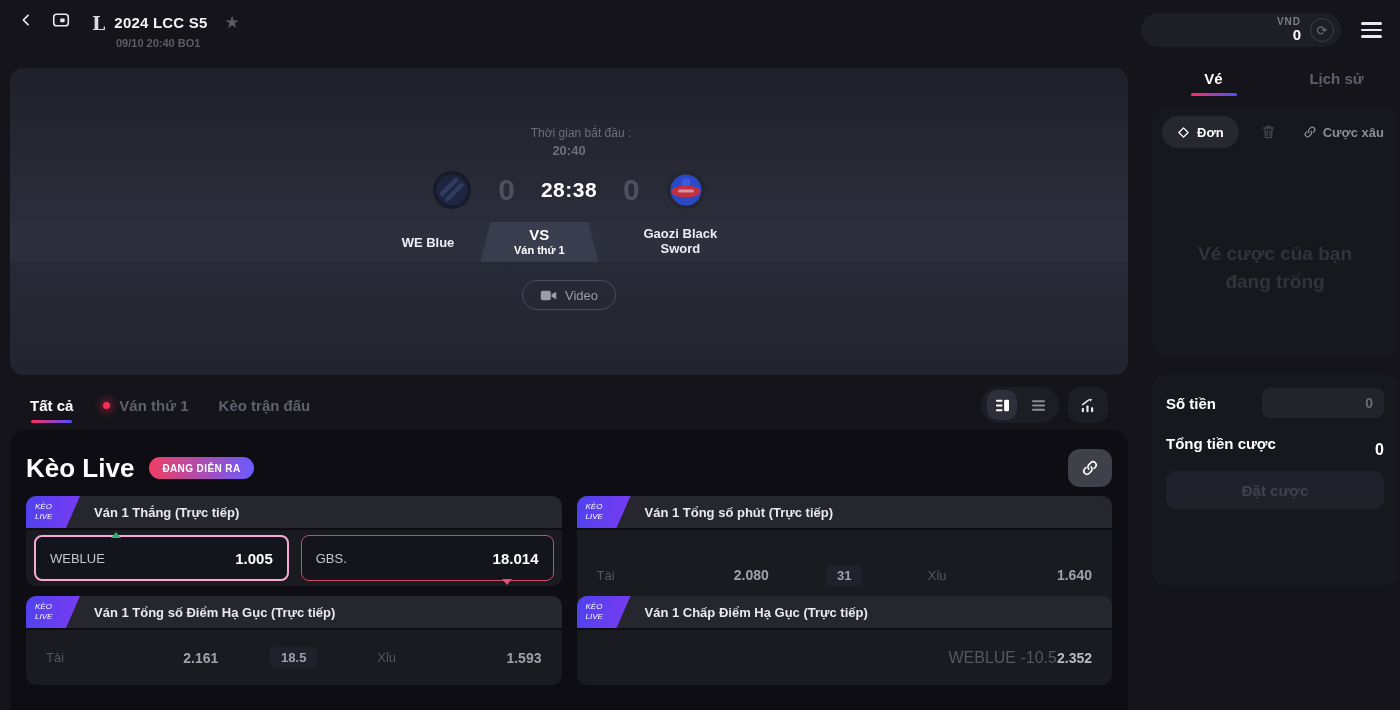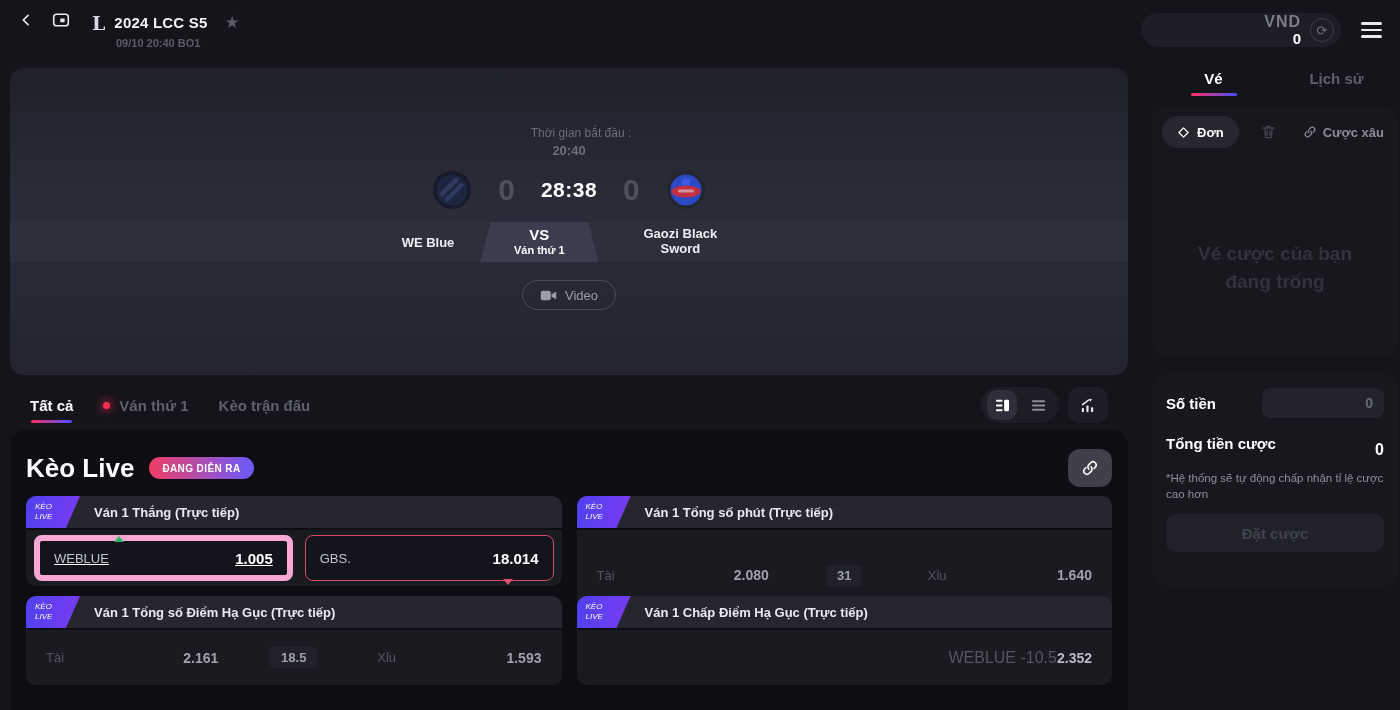--- a/index.html
+++ b/index.html
@@ -14,21 +14,21 @@
   .title-block{display:flex;flex-direction:column;margin-left:4px;}
   .title-row{display:flex;align-items:center;gap:9px;}
   .league-logo{font-family:"DejaVu Serif",serif;font-weight:700;font-size:19px;color:#d9dae2;}
   .match-title{font-size:15px;font-weight:800;color:#f2f3f7;letter-spacing:.2px;}
   .star{color:#5a5b66;font-size:17px;margin-left:8px;}
   .match-sub{font-size:11px;color:#5c5d68;margin-top:3px;margin-left:24px;font-weight:600;}
   .tb-right{display:flex;align-items:center;gap:20px;}
   .balance-pill{width:200px;height:34px;border-radius:17px;background:#1d1e26;display:flex;
                 align-items:center;justify-content:flex-end;padding:0 7px 0 14px;box-sizing:border-box;}
   .bal-text{display:flex;flex-direction:column;align-items:flex-end;margin-right:9px;line-height:1.1;}
-  .bal-cur{font-size:16px;color:#7c7d88;letter-spacing:1px;font-weight:700;}
+  .bal-cur{font-size:10px;color:#7c7d88;letter-spacing:1px;font-weight:700;}
   .bal-val{font-size:15px;color:#fff;font-weight:700;}
   .refresh-circle{width:22px;height:22px;border-radius:50%;border:1.5px solid #3e3f4a;color:#6f707c;
                   font-size:13px;display:grid;place-items:center;line-height:1;}
   .hamburger{display:flex;flex-direction:column;gap:4px;}
   .hamburger span{display:block;width:21px;height:2.6px;border-radius:2px;background:#e9eaef;}
 
   
   .scoreboard{position:absolute;left:10px;top:68px;width:1118px;height:307px;border-radius:14px;
               background:linear-gradient(180deg,#1f2029 0%,#2a2c39 46%,#232430 100%);}
   .start-label{position:absolute;top:58px;left:0;right:0;text-align:center;font-size:12px;color:#6c6e7d;padding-left:24px;}
@@ -79,21 +79,21 @@
   .card-head{height:32px;background:#26262e;border-radius:10px 10px 0 0;display:flex;align-items:center;overflow:hidden;}
   .kl-badge{width:54px;height:32px;background:linear-gradient(100deg,#4e42ee,#7b3bf2);
             clip-path:polygon(0 0,100% 0,74% 100%,0 100%);color:#fff;font-size:8px;font-weight:400;
             font-style:italic;display:flex;flex-direction:column;justify-content:center;padding-left:9px;
             line-height:1.25;box-sizing:border-box;flex:none;}
   .card-title{margin-left:14px;font-size:13px;font-weight:700;color:#e9eaef;}
   .card-body{height:56px;background:#1a1a21;border-radius:0 0 10px 10px;margin-top:2px;box-sizing:border-box;}
   .mw-body{display:flex;gap:12px;padding:5px 8px;}
   .odd-box{position:relative;flex:1;border-radius:8px;background:#14151c;display:flex;align-items:center;
            justify-content:space-between;padding:0 14px;cursor:pointer;}
-  .odd-box.green{border:6px solid #f9a8d4;text-decoration:underline;}
+  .odd-box.green{border:2px solid #f9a8d4;}
   .odd-box.red{border:1px solid #d14a67;}
   .sel-lbl{font-size:13px;color:#c3c4cc;}
   .odd-val{font-size:15px;font-weight:800;color:#fff;}
   .tri-up{position:absolute;top:-5px;left:30%;width:0;height:0;border-left:5px solid transparent;
           border-right:5px solid transparent;border-bottom:6px solid #2fae6e;}
   .tri-down{position:absolute;bottom:-5px;right:16%;width:0;height:0;border-left:5px solid transparent;
             border-right:5px solid transparent;border-top:6px solid #e0506e;}
   .ou-row{height:100%;display:grid;grid-template-columns:1fr 1fr .8fr 1fr 1fr;align-items:center;
           padding:0 20px;box-sizing:border-box;font-size:13px;}
   .ou-row .c1{text-align:left;}.ou-row .c2,.ou-row .c3,.ou-row .c4{text-align:center;}.ou-row .c5{text-align:right;}
@@ -397,17 +397,16 @@
 
   <div class="bet-panel">
     <div class="amount-row">
       <span class="bp-label">Số tiền</span>
       <input class="amount-input" value="0" style="">
     </div>
     <div class="total-row">
       <span class="bp-label total-label">Tổng tiền cược</span>
       <span class="total-val">0</span>
     </div>
-    <div class="note">*Hệ thống sẽ tự động chấp nhận tỉ lệ cược cao hơn</div>
     <button class="place-btn">Đặt cược</button>
   </div>
 
 </div>
 
 </body></html>

